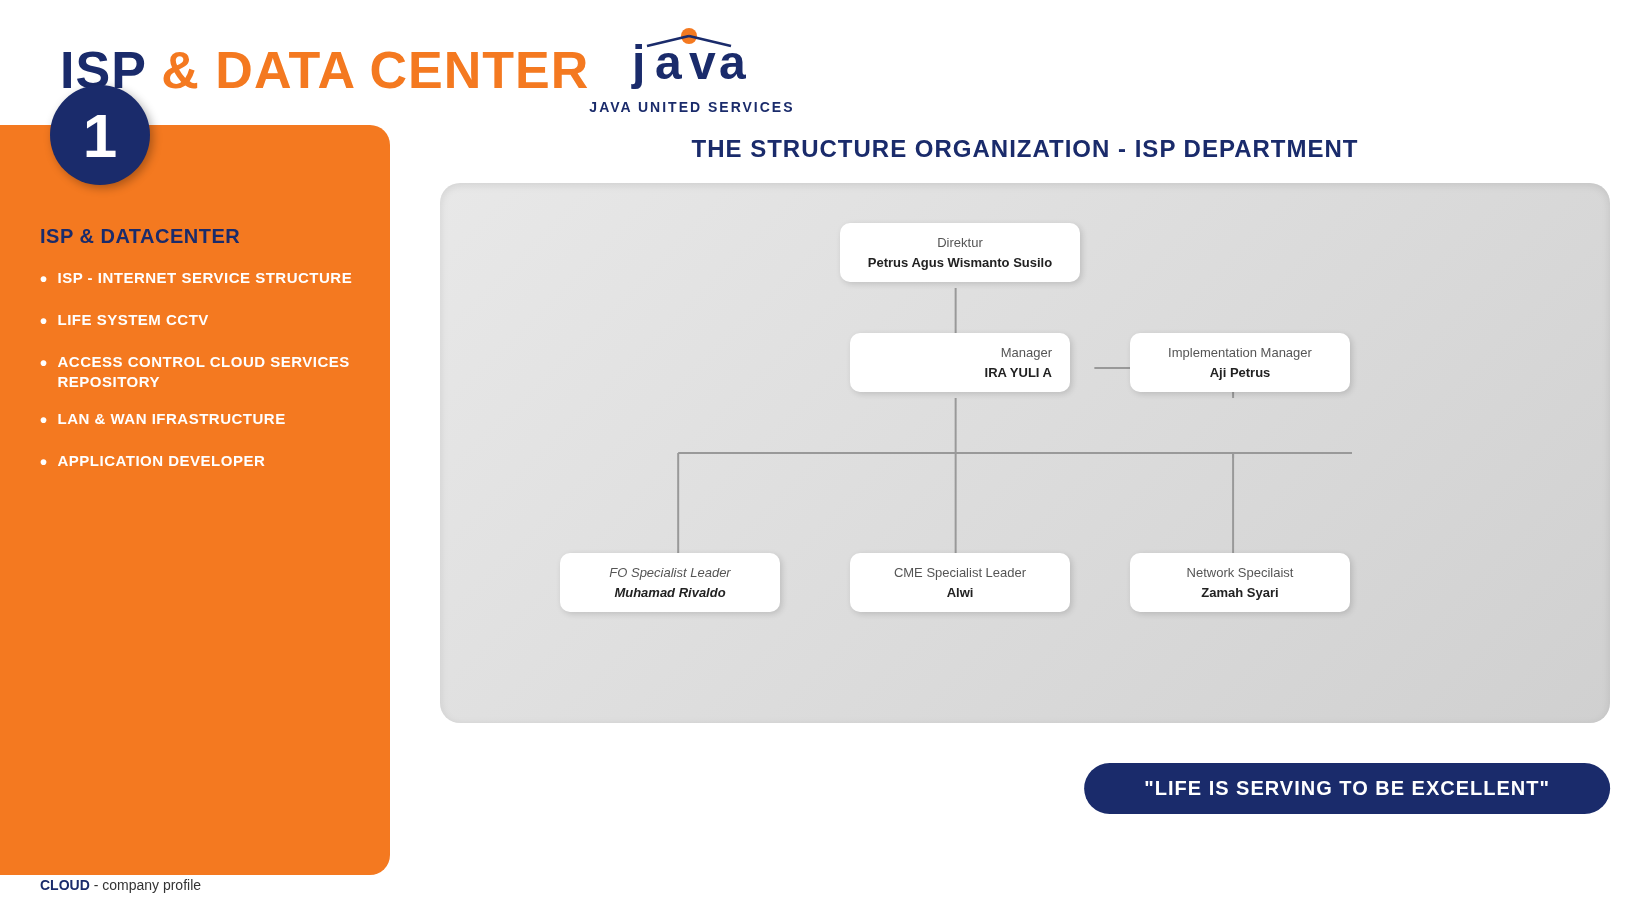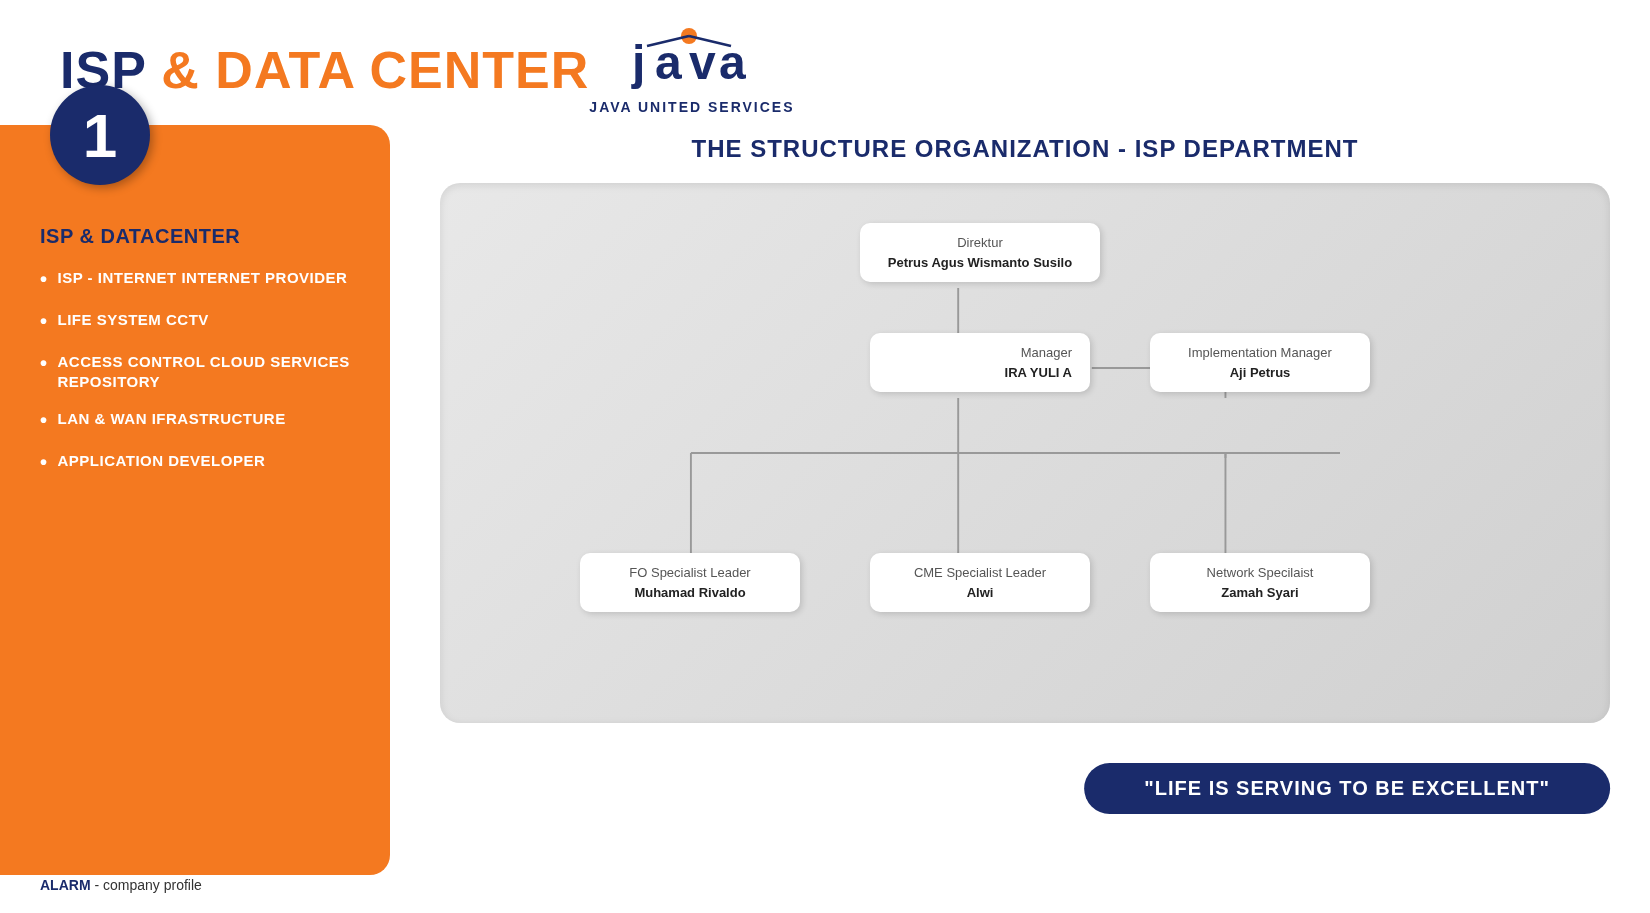--- a/index.html
+++ b/index.html
@@ -119,21 +119,21 @@
       font-weight: 900;
       color: #1a2b6b;
       letter-spacing: 1px;
       margin-bottom: 20px;
     }
 
     
     .org-chart-container {
       background: linear-gradient(135deg, #e8e8e8, #d0d0d0);
       border-radius: 20px;
-      padding: 30px 60px;
+      padding: 30px 40px;
       position: relative;
       min-height: 520px;
       box-shadow: inset 0 2px 8px rgba(0,0,0,0.1);
     }
 
     
     .org-svg {
       position: absolute;
       top: 0;
       left: 0;
@@ -235,21 +235,21 @@
   </div>
 </div>
 
 <div class="main-content">
 
   <div class="sidebar">
     <div class="number-badge">1</div>
     <div class="sidebar-heading">ISP &amp; DATACENTER</div>
     <ul class="sidebar-items">
       <li>
-        <span>ISP - INTERNET INTERNET PROVIDER</span>
+        <span>ISP - INTERNET SERVICE STRUCTURE</span>
       </li>
       <li>
         <span>LIFE SYSTEM CCTV</span>
       </li>
       <li>
         <span>ACCESS CONTROL CLOUD SERVICES REPOSITORY</span>
       </li>
       <li>
         <span>LAN &amp; WAN IFRASTRUCTURE</span>
       </li>
@@ -293,21 +293,21 @@
         <div class="d-node" style="left: 370px; top: 120px; min-width:220px;text-align:right;">
           <div class="node-line1">Manager</div>
           <div class="node-line2">IRA YULI A</div>
         </div>
 
         <div class="d-node" style="left: 650px; top: 120px; min-width:220px;">
           <div class="node-line1">Implementation Manager</div>
           <div class="node-line2">Aji Petrus</div>
         </div>
 
-        <div class="d-node" style="left: 80px; top: 340px; min-width:220px;">
+        <div class="d-node" style="left: 80px; top: 340px; min-width:220px;font-style:italic;">
           <div class="node-line1">FO Specialist Leader</div>
           <div class="node-line2">Muhamad Rivaldo</div>
         </div>
 
         <div class="d-node" style="left: 370px; top: 340px; min-width:220px;">
           <div class="node-line1">CME Specialist Leader</div>
           <div class="node-line2">Alwi</div>
         </div>
 
         <div class="d-node" style="left: 650px; top: 340px; min-width:220px;">
@@ -321,14 +321,14 @@
     <div class="tagline-container">
       <div class="tagline-bar">
         <span class="tagline-text">"LIFE IS SERVING TO BE EXCELLENT"</span>
       </div>
     </div>
 
   </div>
 </div>
 
 <div class="footer">
-  <strong>ALARM</strong><span> -  company profile</span>
+  <strong>CLOUD</strong><span> -  company profile</span>
 </div>
 
 </body></html>

